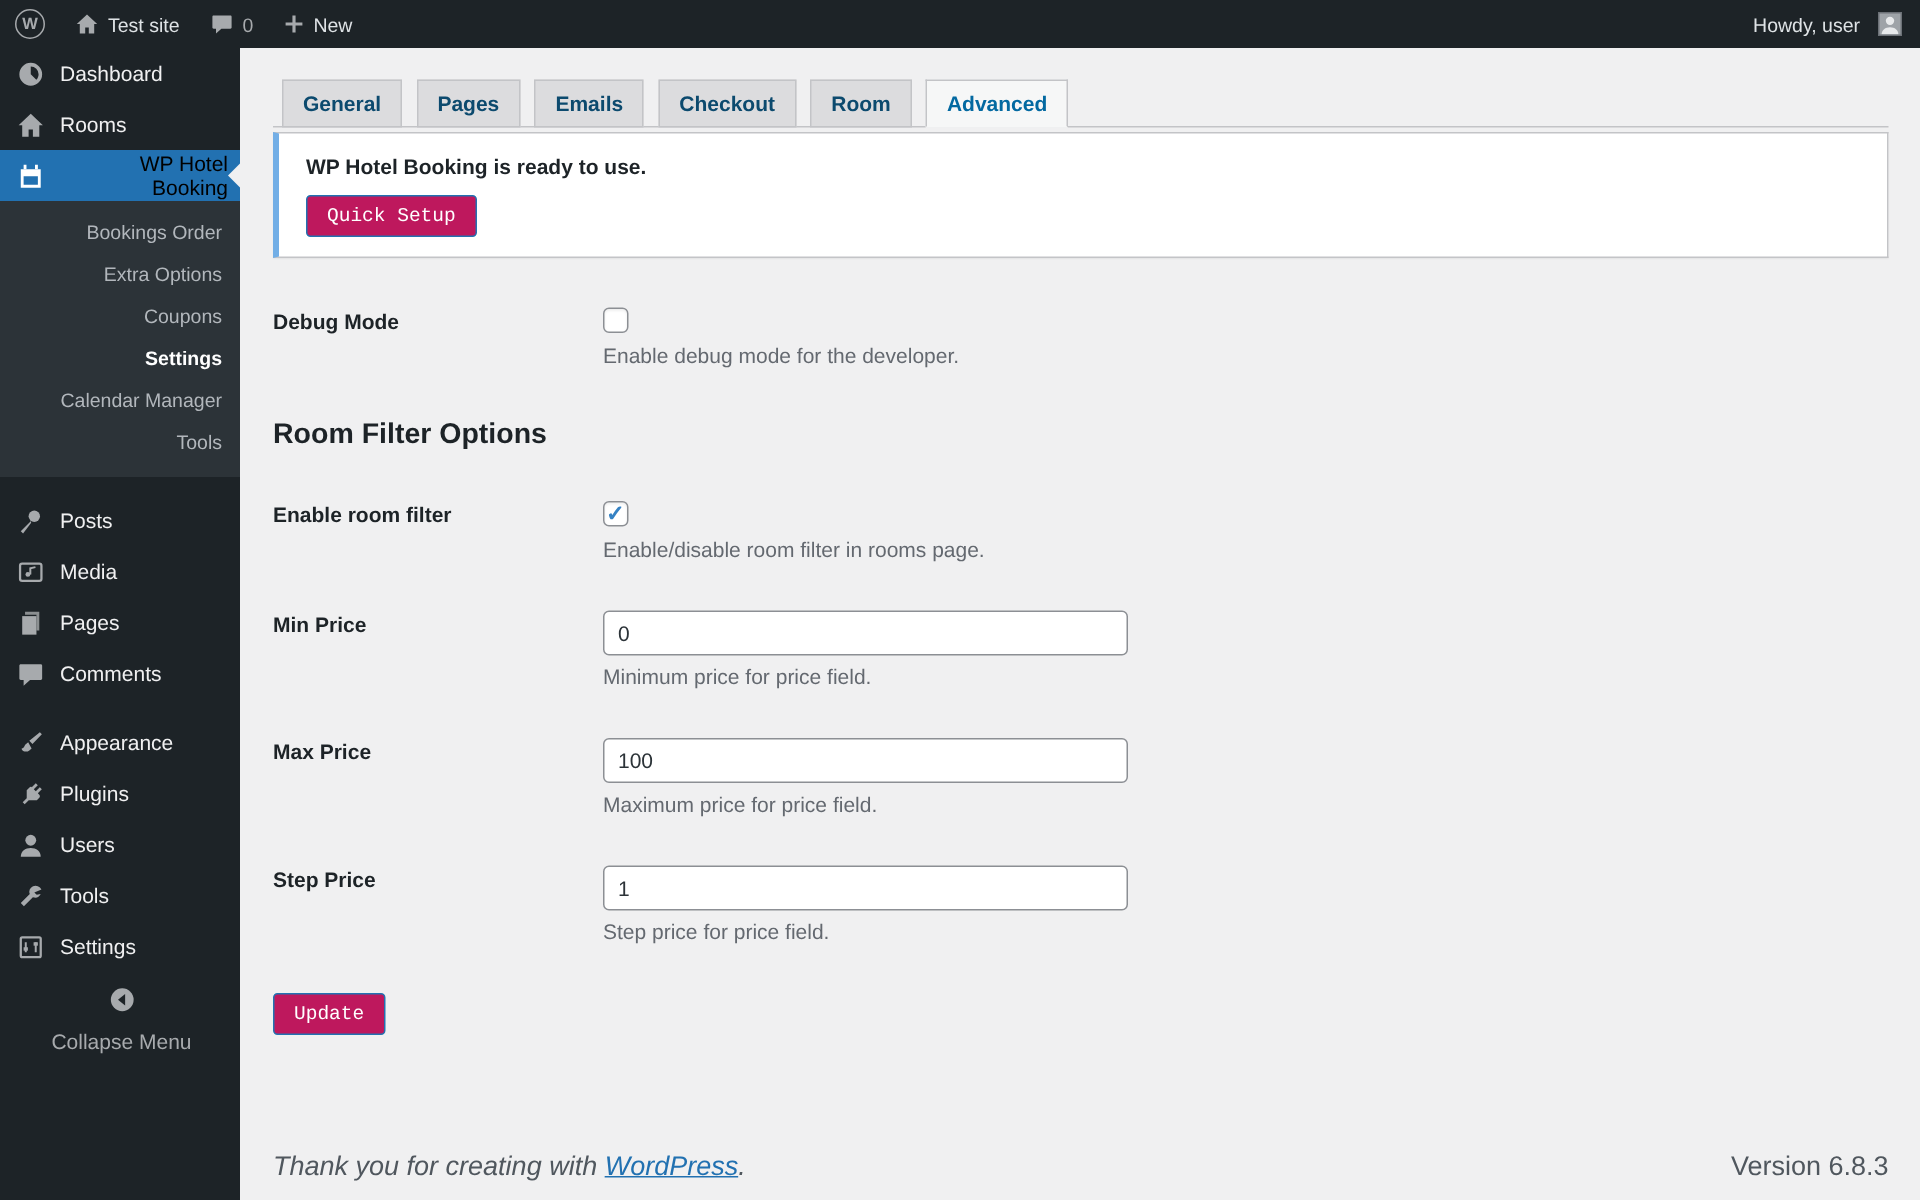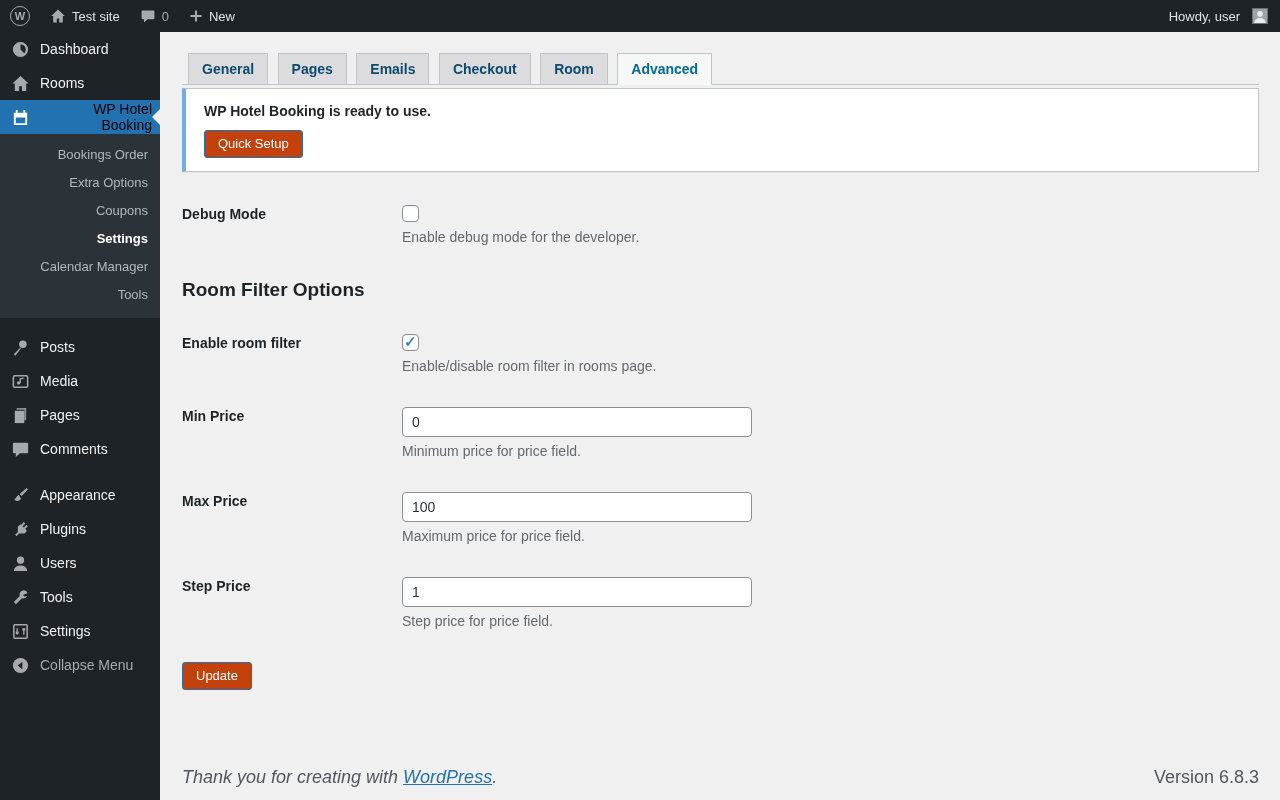--- a/index.html
+++ b/index.html
@@ -28,42 +28,42 @@
   .menu-item .mi-icon { width:20px; height:20px; color:#a7aaad; flex:0 0 20px; display:flex; align-items:center; justify-content:center; }
   .menu-item.active { background:#2271b1; color:#000000; font-weight:400;gap:48px; }
   .menu-item.active .mi-icon { color:#fff; }
   .menu-arrow { position:absolute; right:0; top:50%; margin-top:-8px; width:0; height:0;
     border-top:8px solid transparent; border-bottom:8px solid transparent;
     border-right:8px solid #f0f0f1; }
   .submenu { background:#2c3338; padding:7px 0 9px; }
   .submenu-item { padding:7px 12px 7px 12px; font-size:13px; color:#b2b7bc; cursor:pointer; line-height:14px; }
   .submenu-item.current { color:#fff; font-weight:700; }
   .menu-sep { height:12px; }
-  .collapse-item { color:#a7aaad; }
+  .collapse-item { color:#a7aaad;flex-direction:column; }
   .collapse-item .mi-icon { color:#a7aaad; }
 
   
   .content { position:absolute; top:32px; left:160px; width:1120px; height:768px;
     background:#f0f0f1; padding:21px 21px 0 22px; color:#1d2327; }
 
   
   .tabs { border-bottom:1px solid #c3c4c7; padding-left:6px; }
   .tab { display:inline-block; margin:0 5px -1px 0; padding:7px 13px;
     background:#dcdcde; border:1px solid #c3c4c7; color:#0c4a6e;
     font-weight:600; font-size:14px; cursor:pointer; }
   .tab.active { background:#f6f7f7; border-bottom:1px solid #f6f7f7; color:#0369a1; font-weight:700; }
 
   
   .notice { margin-top:3px; background:#fff; border:1px solid #c3c4c7;
     border-left:4px solid #72aee6; padding:14px 18px 13px;
     box-shadow:0 1px 1px rgba(0,0,0,.04); }
   .notice-msg { font-size:14px; font-weight:700; color:#1d2327; margin-bottom:11px; }
-  .btn-primary { display:inline-block; background:#c2410c; border:1px solid #2271b1;
+  .btn-primary { display:inline-block; background:#be185d; border:1px solid #2271b1;
     color:#fff; font-size:13px; padding:5px 13px; border-radius:3px;
-    cursor:pointer; line-height:16px; font-family:Liberation Sans, sans-serif; }
+    cursor:pointer; line-height:16px; font-family:Liberation Mono, monospace; }
 
   
   .form-row { display:flex; margin-top:33px; }
   .row-label { width:220px; flex:0 0 220px; font-size:14px; font-weight:700; color:#1d2327; padding-top:1px; }
   .row-control { flex:1; }
   .desc { margin-top:6px; font-size:14px; color:#646970; }
   .section-heading { margin-top:34px; font-size:19px; font-weight:700; color:#1d2327; }
 
   input[type=checkbox] { appearance:none; -webkit-appearance:none; width:17px; height:17px;
     border:1px solid #8c8f94; border-radius:4px; background:#fff; cursor:pointer;

